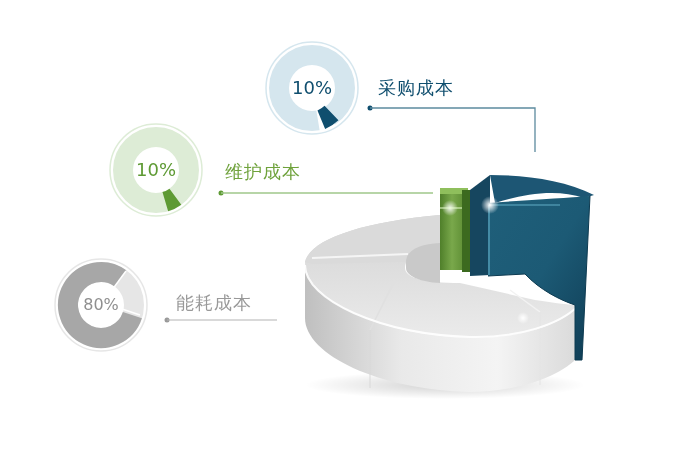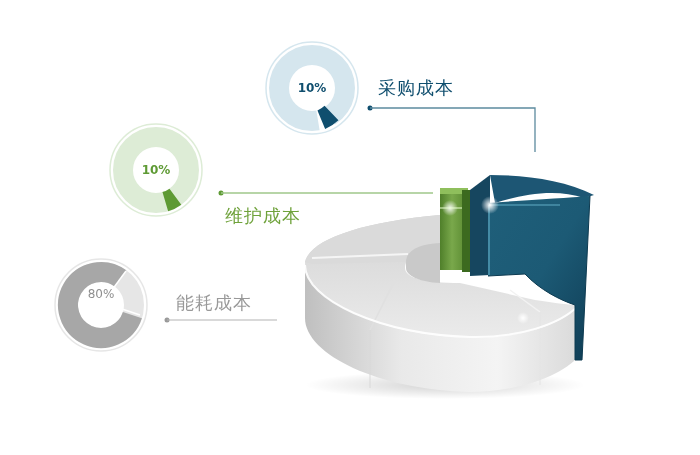--- a/index.html
+++ b/index.html
@@ -1,18 +1,18 @@
 <!DOCTYPE html>
 <html><head>
 <meta charset="utf-8">
 <style>
   html, body { margin: 0; padding: 0; background: #ffffff; }
   body { width: 700px; height: 455px; position: relative; overflow: hidden; font-family: "DejaVu Sans", "Liberation Sans", sans-serif; }
   .stage { position: absolute; left: 0; top: 0; width: 700px; height: 455px; }
-  .ring-label { position: absolute; font-weight: bold; font-size: 12px; text-align: center; width: 60px; line-height: 18px; }
+  .ring-label { position: absolute; font-weight: normal; font-size: 18px; text-align: center; width: 60px; line-height: 18px; }
   .cat-label { position: absolute; font-size: 18px; letter-spacing: 1px; white-space: nowrap; }
 </style>
 </head>
 <body>
 
 <svg class="stage" viewBox="0 0 700 455" width="700" height="455" xmlns="http://www.w3.org/2000/svg">
   <defs>
     <linearGradient id="sideGray" x1="0" y1="0" x2="1" y2="0">
       <stop offset="0" stop-color="#bfbfbf"></stop>
       <stop offset="0.35" stop-color="#e9e9e9"></stop>
@@ -117,17 +117,17 @@
     <circle cx="101" cy="305" r="46" fill="#ffffff" stroke="#e6e6e6" stroke-width="1.5"></circle>
     <circle cx="101" cy="305" r="33" fill="none" stroke="#e6e6e6" stroke-width="20"></circle>
     <path d="M120.4,278.3 A33,33 0 1 0 132.4,315.2" fill="none" stroke="#a7a7a7" stroke-width="20"></path>
     <line x1="112" y1="290" x2="126" y2="271" stroke="#ffffff" stroke-width="1.5"></line>
     <line x1="119" y1="308" x2="140" y2="315" stroke="#ffffff" stroke-width="1.5"></line>
   </g>
 </svg>
 
 <div class="ring-label" style="left:282px; top:79px; color:#0f4e6e;">10%</div>
 <div class="ring-label" style="left:126px; top:161px; color:#5e9a34;">10%</div>
-<div class="ring-label" style="left:71px; top:285px; color:#8f8f8f; font-weight:normal; font-size:12px;">80%</div>
+<div class="ring-label" style="left:71px; top:296px; color:#8f8f8f; font-weight:normal; font-size:16px;">80%</div>
 
 <div class="cat-label" style="left:378px; top:76px; color:#0f4e6e;text-align:center;">采购成本</div>
-<div class="cat-label" style="left:225px; top:160px; color:#6fa23b;margin-top:44px;">维护成本</div>
+<div class="cat-label" style="left:225px; top:160px; color:#6fa23b;">维护成本</div>
 <div class="cat-label" style="left:176px; top:291px; color:#999999;">能耗成本</div>
 
 </body></html>

